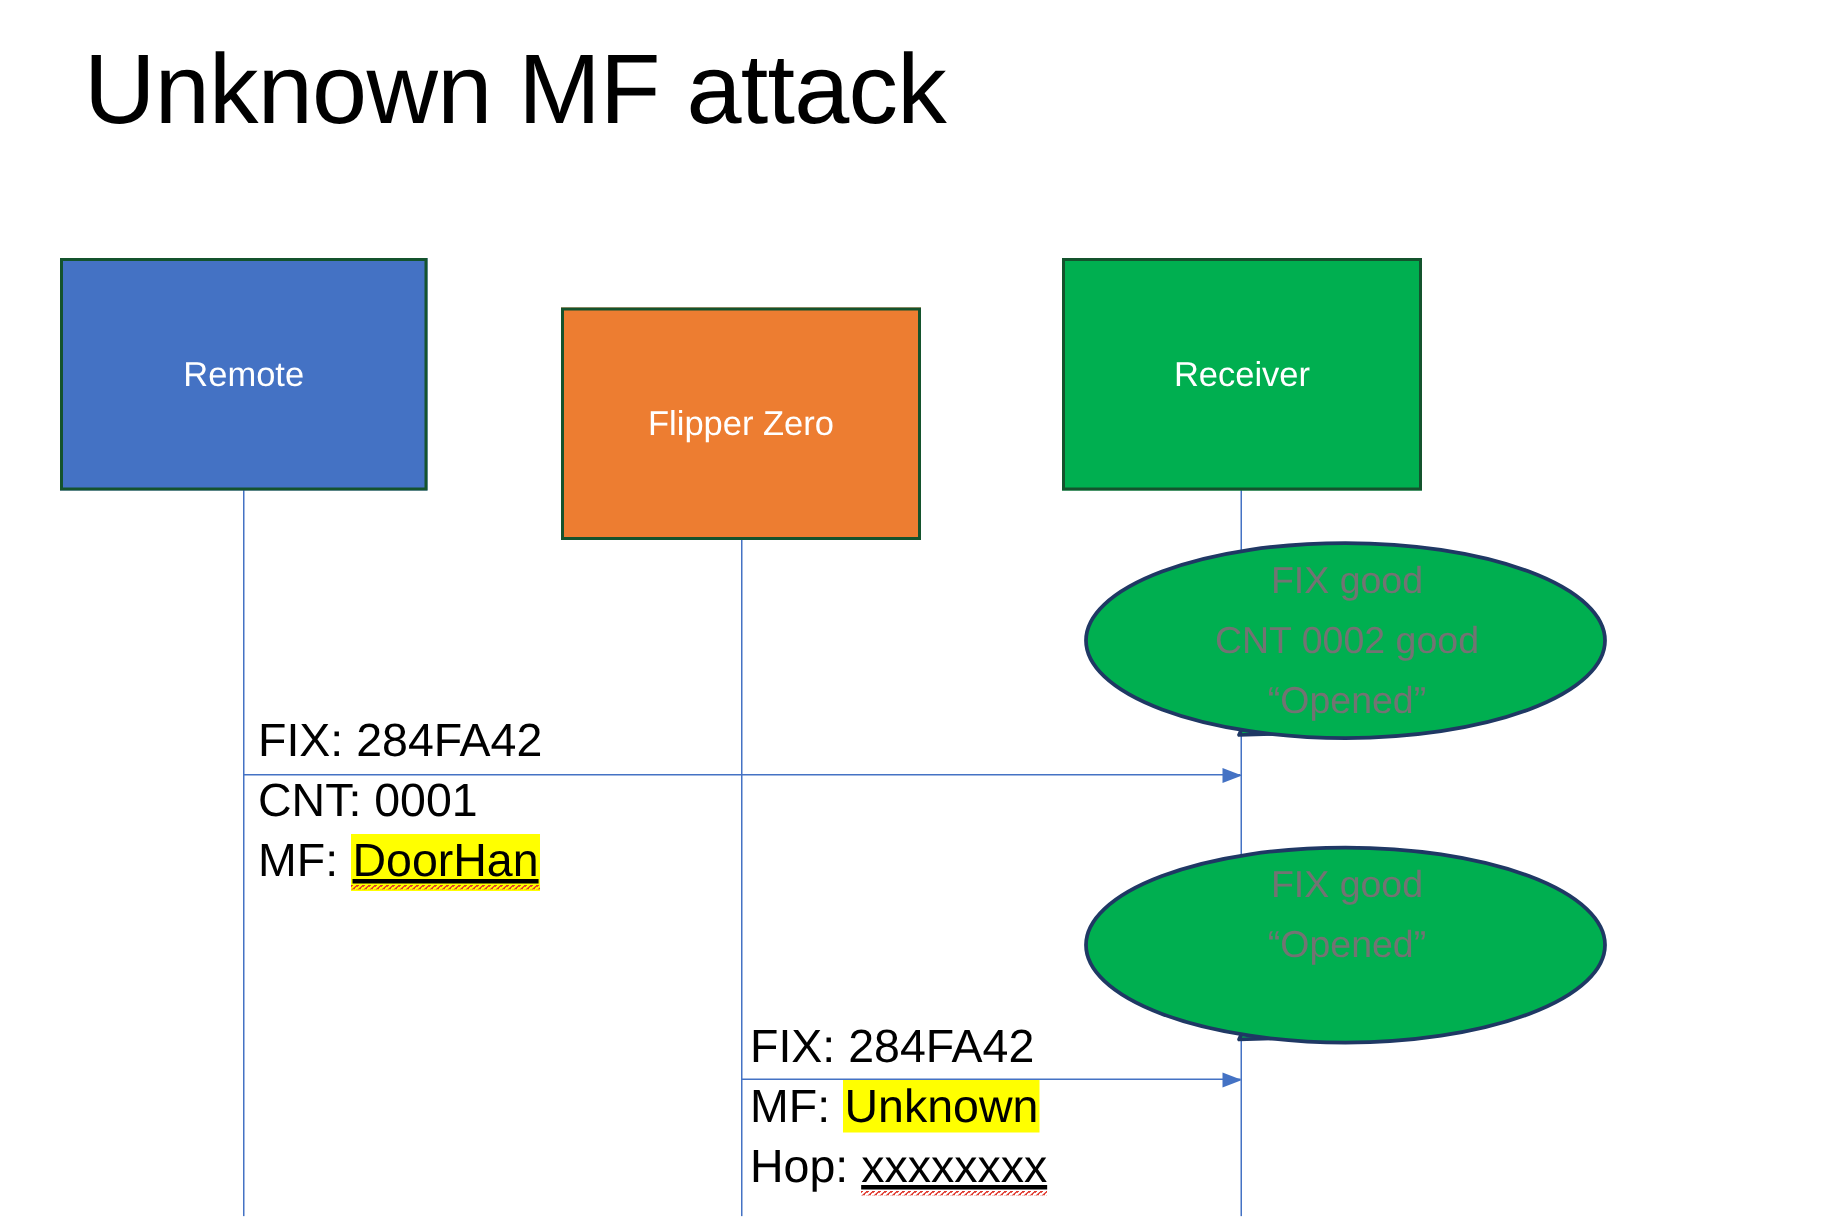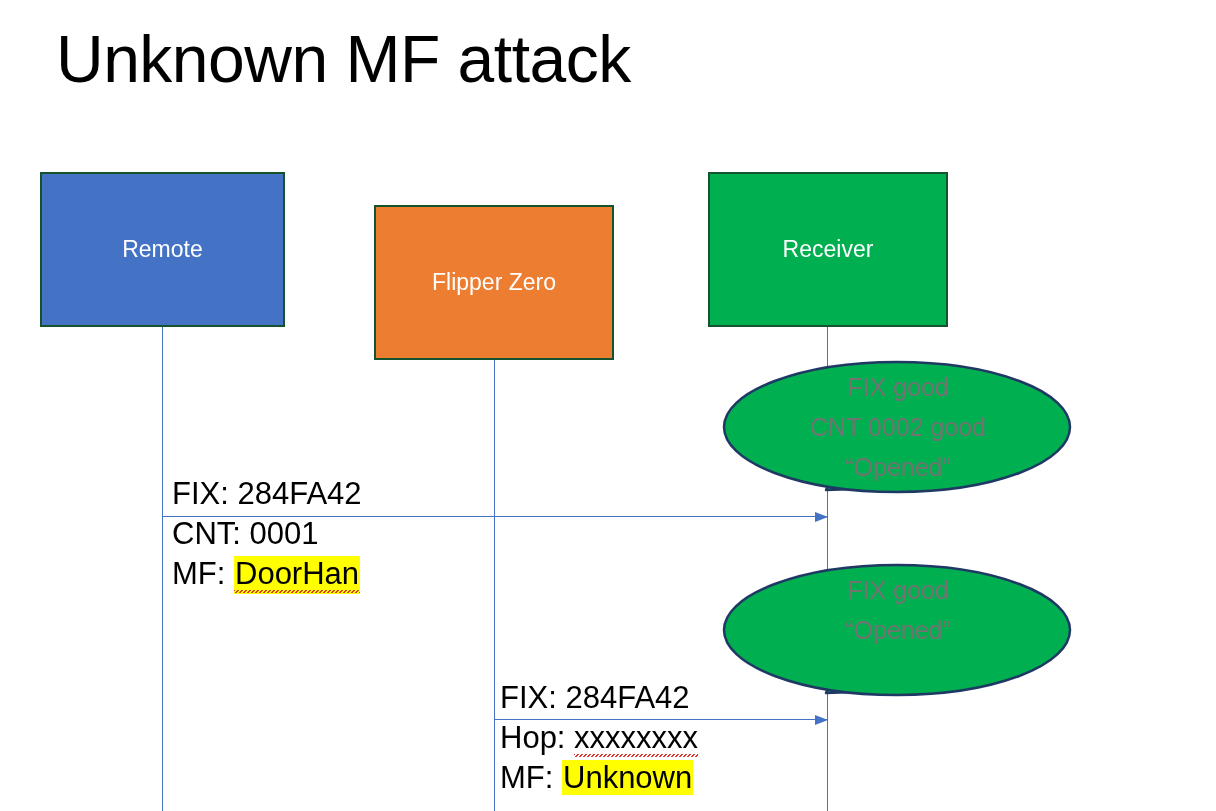--- a/index.html
+++ b/index.html
@@ -88,20 +88,21 @@
   }
   .squiggle {
     background-image:
       repeating-linear-gradient(135deg,
         #E03A2F 0px, #E03A2F 1.2px,
         rgba(0,0,0,0) 1.2px, rgba(0,0,0,0) 2.4px);
     background-repeat: repeat-x;
     background-size: 4px 3px;
     background-position: left bottom 1px;
     padding-bottom: 3px;
+    text-decoration: underline;
   }
 
   
   .callout {
     position: absolute;
   }
   .callout svg {
     display: block;
     overflow: visible;
   }
@@ -146,22 +147,22 @@
   <div class="msg-text" style="left:172px; top:474px;">
     <span class="msg-line"><span>FIX: </span><span>284FA42</span></span>
     <span class="msg-line"><span>CNT: </span><span>0001</span></span>
     <span class="msg-line"><span>MF: </span><span class="hl squiggle">DoorHan</span></span>
   </div>
 
   <div class="msg-arrow" style="left:494px; top:719px; width:333px;"></div>
 
   <div class="msg-text" style="left:500px; top:678px;">
     <span class="msg-line"><span>FIX: </span><span>284FA42</span></span>
+    <span class="msg-line"><span>MF: </span><span class="hl">Unknown</span></span>
     <span class="msg-line"><span>Hop: </span><span class="squiggle">xxxxxxxx</span></span>
-    <span class="msg-line"><span>MF: </span><span class="hl">Unknown</span></span>
   </div>
 
   <div class="callout" style="left:722px; top:360px; width:352px; height:160px;">
     <svg width="352" height="160" viewBox="0 0 352 160">
       <path d="M 104 130 L 116 104 L 160 128 Z" fill="#00AF50" stroke="#1F3864" stroke-width="2.5" stroke-linejoin="round"></path>
       <ellipse cx="175" cy="67" rx="173" ry="65" fill="#00AF50" stroke="#1F3864" stroke-width="2.5"></ellipse>
     </svg>
     <div class="callout-text" style="top:7px;">
       <span class="callout-line">FIX good</span>
       <span class="callout-line">CNT 0002 good</span>

